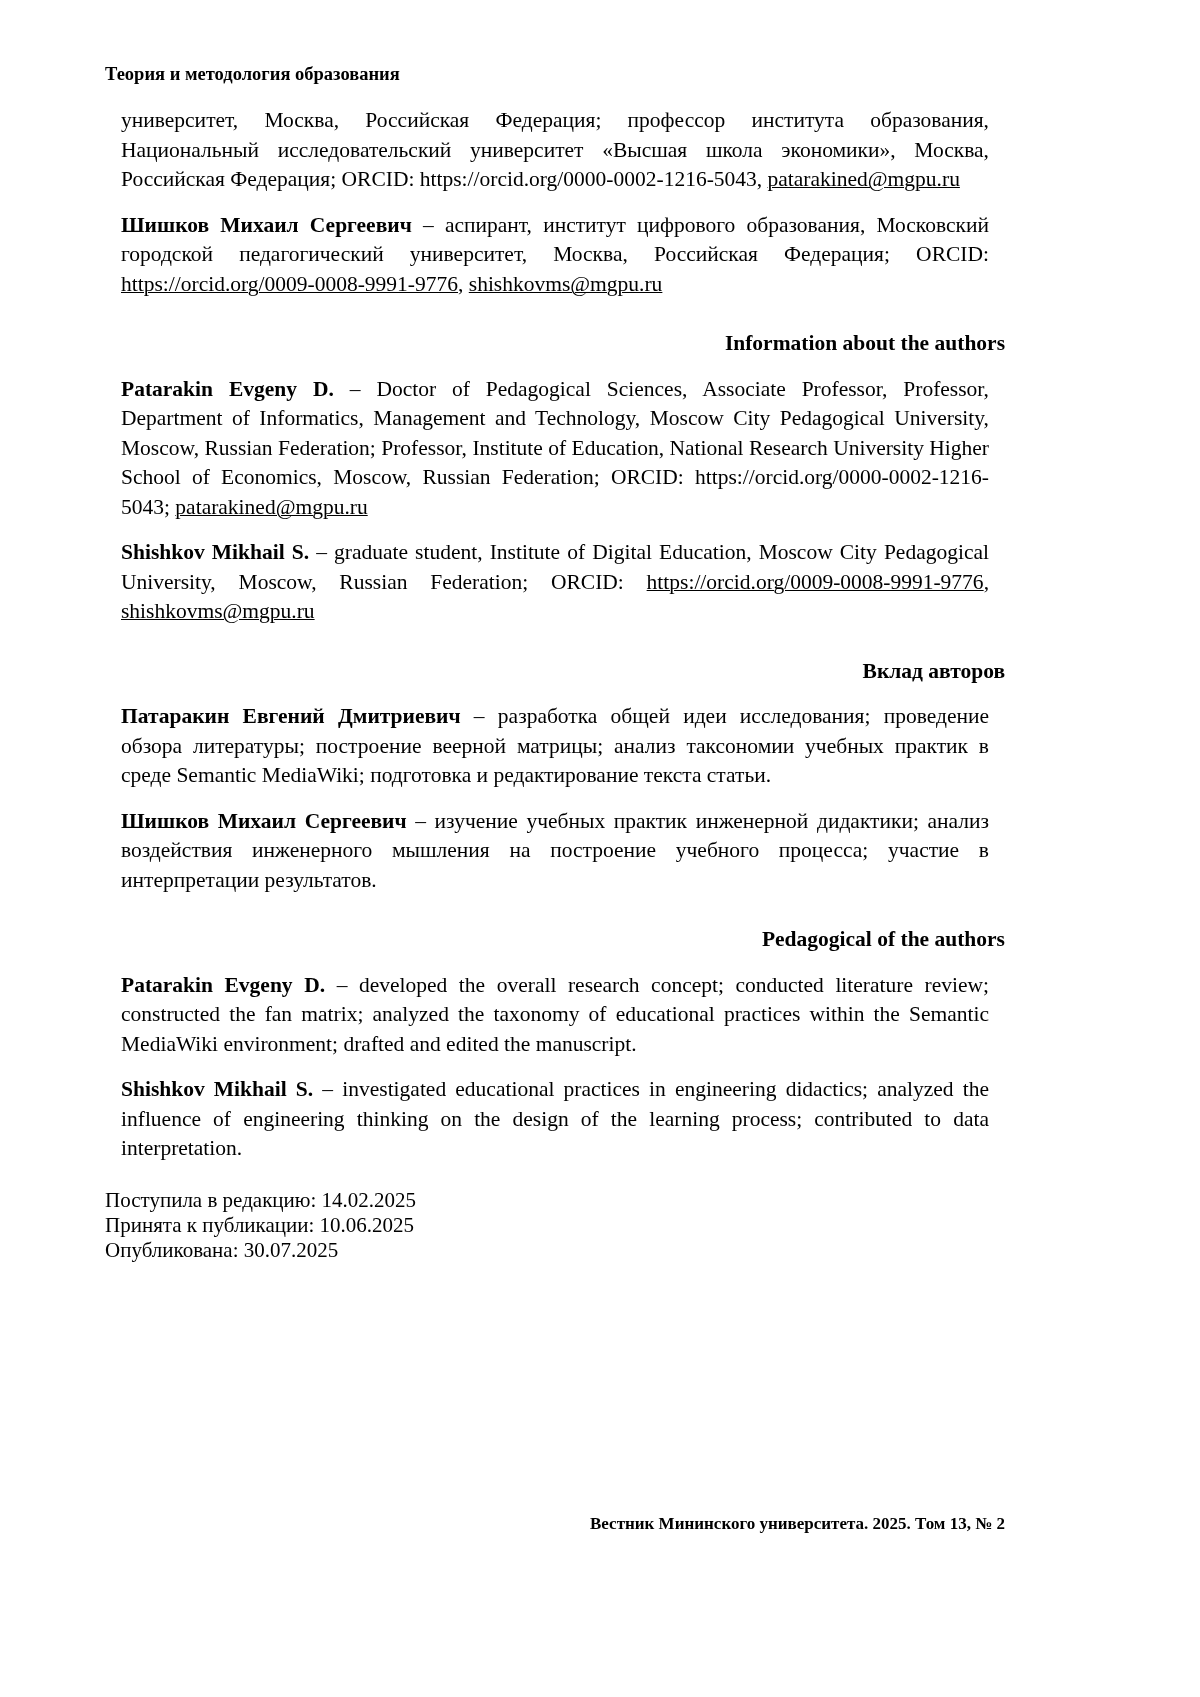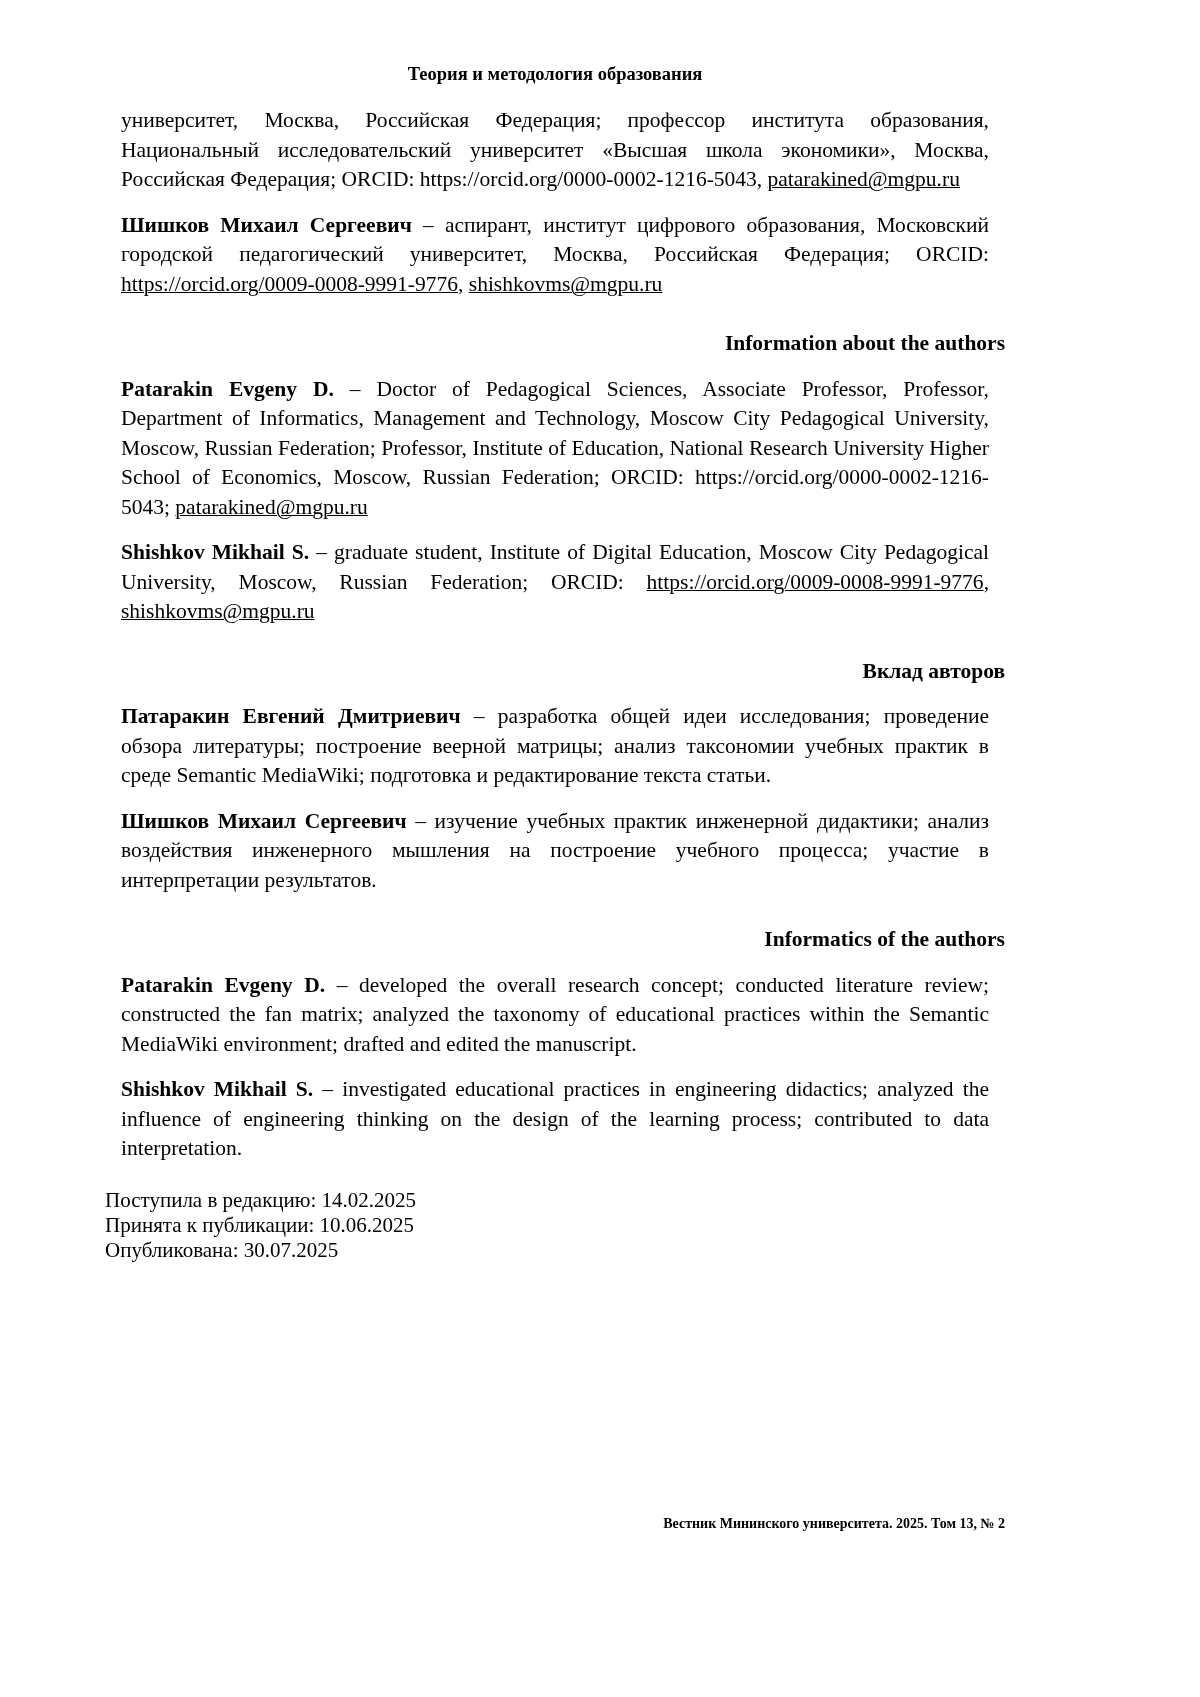--- a/index.html
+++ b/index.html
@@ -15,21 +15,21 @@
     color: #000000;
     font-family: "Liberation Serif", "DejaVu Serif", serif;
   }
   .page {
     position: absolute;
     inset: 0;
     box-sizing: border-box;
     padding: 62px 195px 0 105px;
   }
   .running-head {
-    text-align: center;
+    text-align: left;
     font-weight: bold;
     font-size: 18.5px;
     line-height: 24px;
     margin-bottom: 20px;
   }
   .para {
     margin: 16px;
     text-align: justify;
     font-size: 21.5px;
     line-height: 29.5px;
@@ -52,21 +52,21 @@
     font-size: 21px;
     line-height: 25px;
   }
   .footer {
     position: absolute;
     top: 1512px;
     left: 121px;
     right: 195px;
     text-align: right;
     font-weight: bold;
-    font-size: 14px;
+    font-size: 17px;
     line-height: 24px;
   }
 </style>
 </head>
 <body>
 
 <div class="page">
 
   <div class="running-head">Теория и методология образования</div>
 
@@ -82,21 +82,21 @@
     <p class="para"><span class="bold">Shishkov Mikhail S.</span><span> – graduate student, Institute of Digital Education, Moscow City Pedagogical University, Moscow, Russian Federation; ORCID: </span><span class="link">https://orcid.org/0009-0008-9991-9776</span><span>, </span><span class="link">shishkovms@mgpu.ru</span></p>
   </section>
 
   <h2 class="heading">Вклад авторов</h2>
 
   <section>
     <p class="para"><span class="bold">Патаракин Евгений Дмитриевич</span><span> – разработка общей идеи исследования; проведение обзора литературы; построение веерной матрицы; анализ таксономии учебных практик в среде Semantic MediaWiki; подготовка и редактирование текста статьи.</span></p>
     <p class="para"><span class="bold">Шишков Михаил Сергеевич</span><span> – изучение учебных практик инженерной дидактики; анализ воздействия инженерного мышления на построение учебного процесса; участие в интерпретации результатов.</span></p>
   </section>
 
-  <h2 class="heading">Informatics of the authors</h2>
+  <h2 class="heading">Pedagogical of the authors</h2>
 
   <section>
     <p class="para"><span class="bold">Patarakin Evgeny D.</span><span> – developed the overall research concept; conducted literature review; constructed the fan matrix; analyzed the taxonomy of educational practices within the Semantic MediaWiki environment; drafted and edited the manuscript.</span></p>
     <p class="para"><span class="bold">Shishkov Mikhail S.</span><span> – investigated educational practices in engineering didactics; analyzed the influence of engineering thinking on the design of the learning process; contributed to data interpretation.</span></p>
   </section>
 
   <div class="dates">
     <div>Поступила в редакцию: 14.02.2025</div>
     <div>Принята к публикации: 10.06.2025</div>
     <div>Опубликована: 30.07.2025</div>

